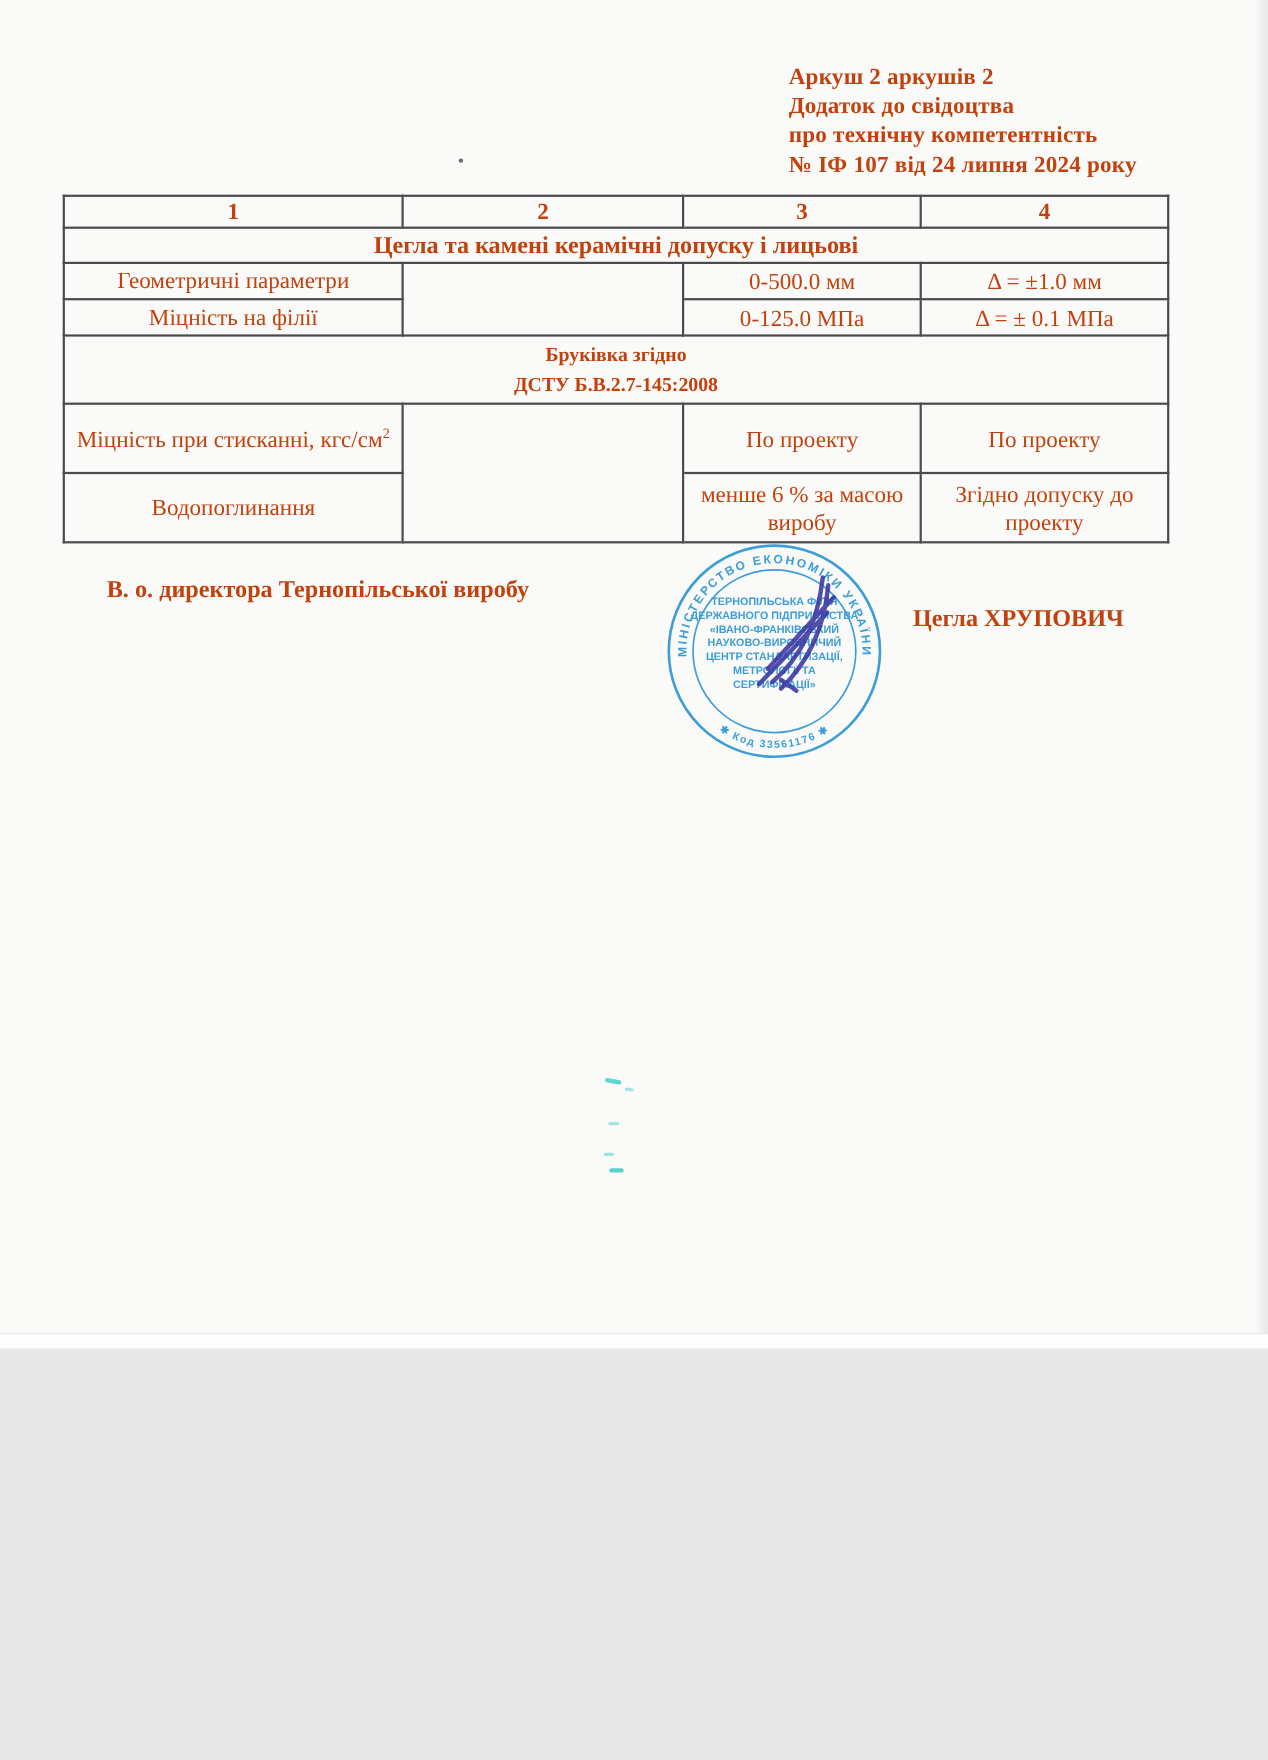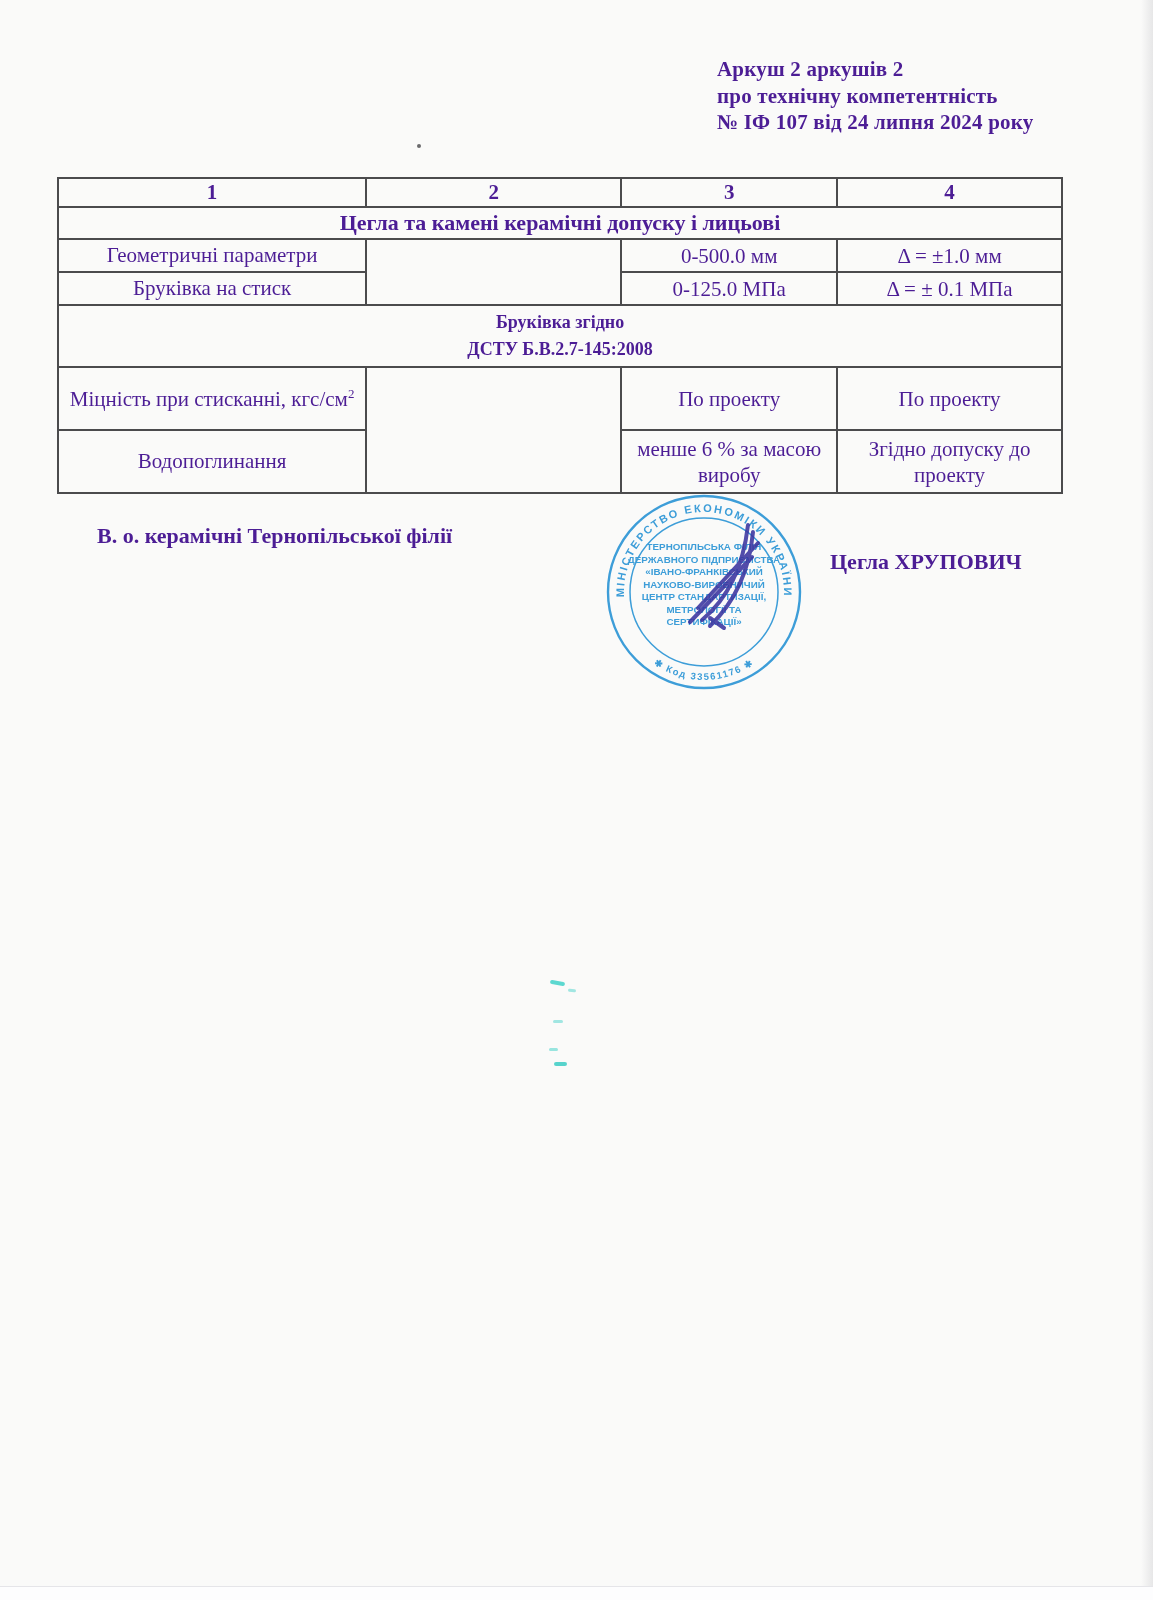--- a/index.html
+++ b/index.html
@@ -2,24 +2,24 @@
 <html><head>
 <meta charset="utf-8">
 <style>
   html,body{margin:0;padding:0;}
   body{
     font-family:"Liberation Serif", serif;
     background:#e8e8e8;
   }
   .page{
     position:relative;
-    width:1153px;height:1600px;
+    width:1153px;height:1226px;
     background:#fafaf9;
     overflow:hidden;
-    color:#4c1d95;
+    color:#c2410c;
   }
   
   .edge-right{
     position:absolute;top:0;right:0;width:12px;height:100%;
     background:linear-gradient(to right, rgba(130,130,140,0), rgba(130,130,140,0.16));
   }
   .edge-bottom{
     position:absolute;left:0;bottom:0;width:100%;height:13px;
     background:#fdfdfe;
     border-top:1px solid rgba(160,160,170,0.25);
@@ -71,20 +71,21 @@
   .speck{position:absolute;border-radius:2px;}
   .dot-speck{position:absolute;width:4px;height:4px;border-radius:50%;background:#3a3a3c;opacity:.75;}
 </style>
 </head>
 <body>
 
 <div class="page">
 
   <div class="header-note">
     <div>Аркуш 2 аркушів 2</div>
+    <div>Додаток до свідоцтва</div>
     <div>про технічну компетентність</div>
     <div>№ ІФ 107 від 24 липня 2024 року</div>
   </div>
 
   <div class="dot-speck" style="left:417px;top:144px;"></div>
 
   <table class="spec">
     <colgroup>
       <col style="width:30.7%">
         <col style="width:25.4%">
@@ -101,21 +102,21 @@
       <tr>
         <td class="section-title" colspan="4">Цегла та камені керамічні допуску і лицьові</td>
       </tr>
       <tr class="std">
         <td class="param">Геометричні параметри</td>
         <td rowspan="2"></td>
         <td class="val">0-500.0 мм</td>
         <td class="val">Δ = ±1.0 мм</td>
       </tr>
       <tr class="std">
-        <td class="param">Бруківка на стиск</td>
+        <td class="param">Міцність на філії</td>
         <td class="val">0-125.0 МПа</td>
         <td class="val">Δ = ± 0.1 МПа</td>
       </tr>
       <tr>
         <td class="section-title2" colspan="4">
           <span>Бруківка згідно</span><br>
           <span>ДСТУ Б.В.2.7-145:2008</span>
         </td>
       </tr>
       <tr class="big">
@@ -126,21 +127,21 @@
       </tr>
       <tr class="big">
         <td class="param">Водопоглинання</td>
         <td class="val">менше 6 % за масою виробу</td>
         <td class="val">Згідно допуску до проекту</td>
       </tr>
     </tbody>
   </table>
 
   <div class="sig-block">
-    <div>В. о. керамічні Тернопільської філії</div>
+    <div>В. о. директора Тернопільської виробу</div>
   </div>
   <div class="sig-name">Цегла ХРУПОВИЧ</div>
 
   <svg class="stamp" viewBox="0 0 200 200">
     <g fill="none" stroke="#2d96d6">
       <circle cx="100" cy="100" r="96" stroke-width="2.4"></circle>
       <circle cx="100" cy="100" r="74" stroke-width="1.5"></circle>
     </g>
     <defs>
       <path id="ringTop" d="M 38.7 151.4 A 80 80 0 1 1 161.3 151.4"></path>

